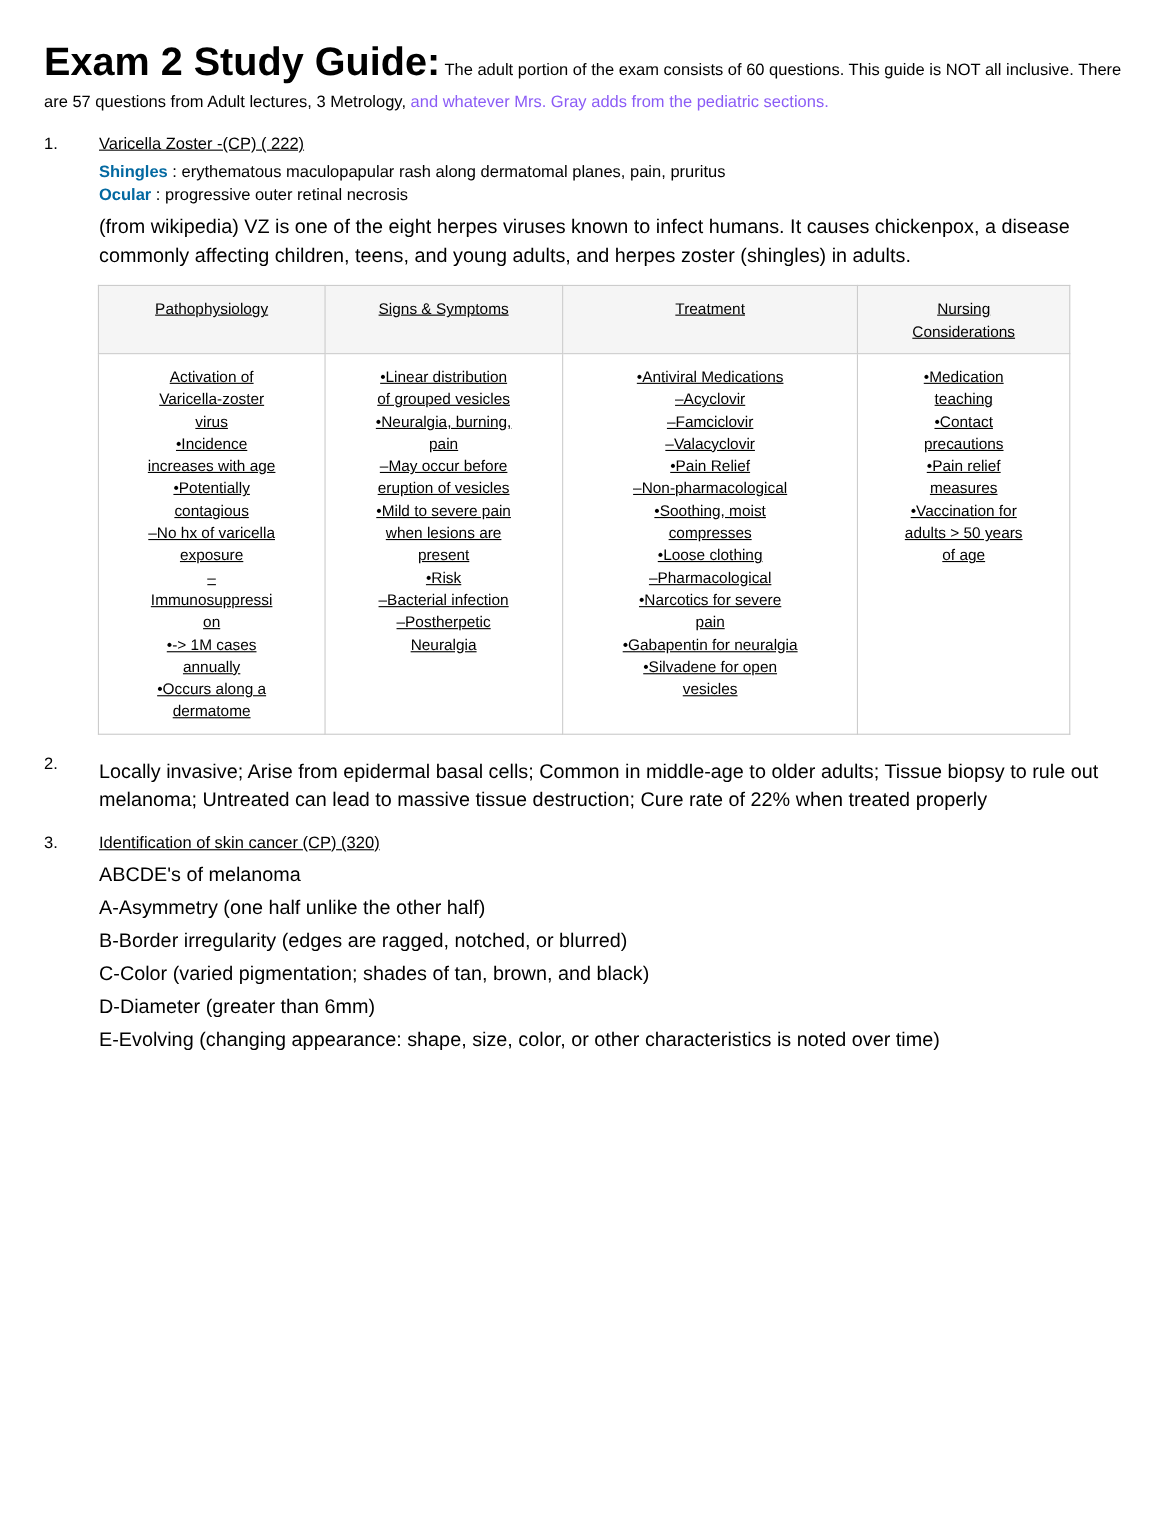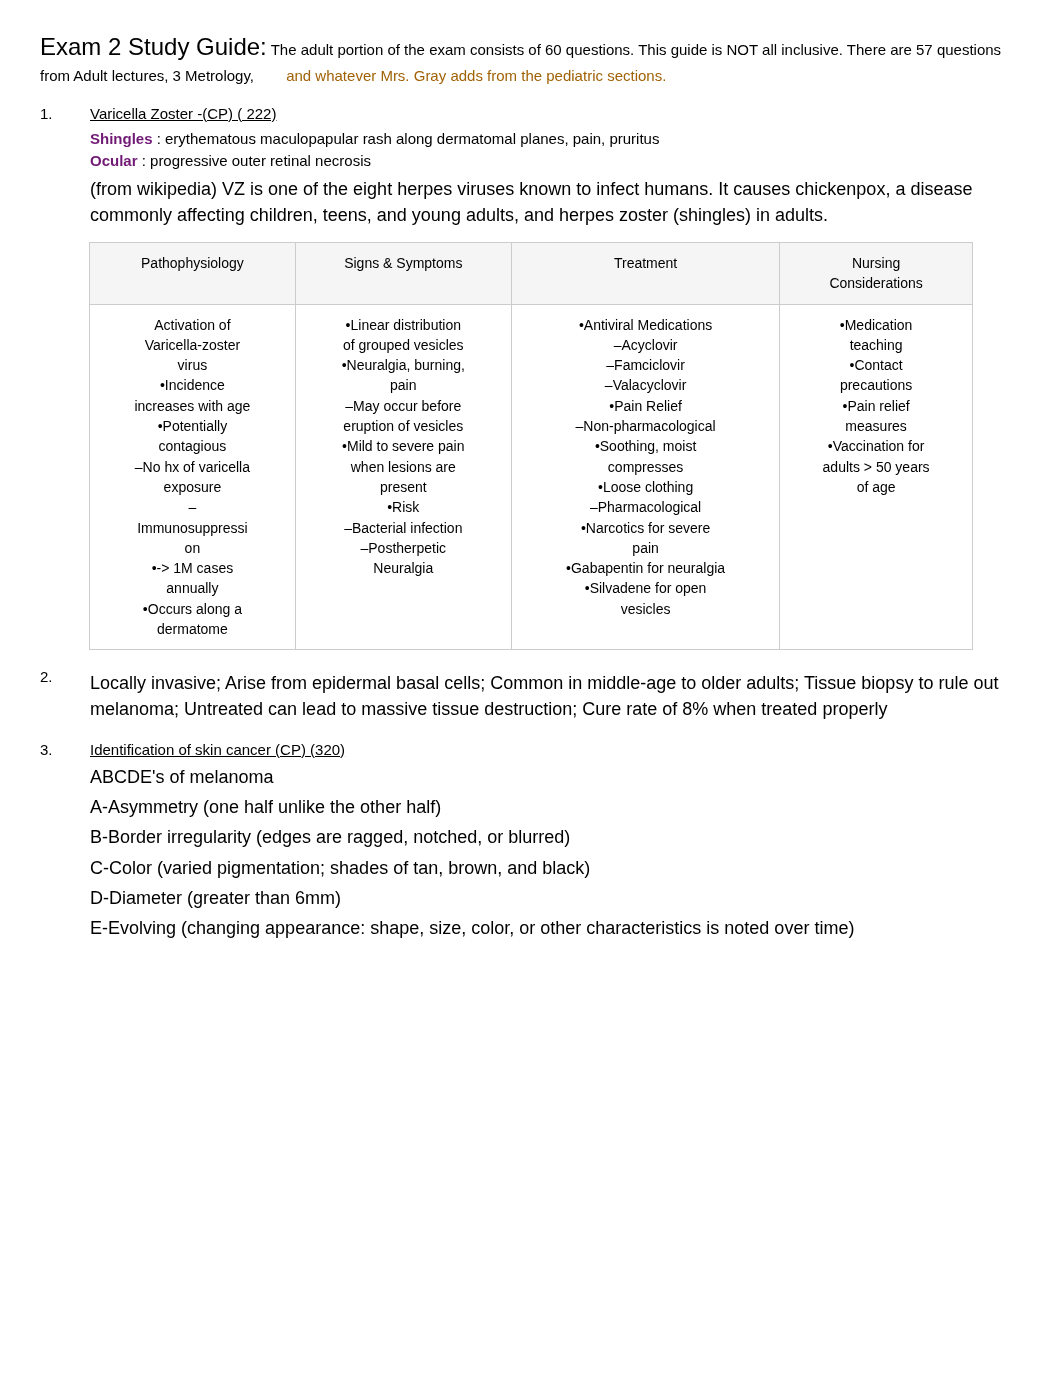--- a/index.html
+++ b/index.html
@@ -6,34 +6,33 @@
     body {
       font-family: Arial, sans-serif;
       font-size: 15px;
       color: #000;
       background: #fff;
       padding: 30px 40px;
       max-width: 1062px;
       line-height: 1.45;
     }
     .page-title {
-      font-size: 24px;
-      font-weight: normal;
+      font-size: 36px;
+      font-weight: bold;
       display: inline;
     }
     .header-line {
       margin-bottom: 4px;
     }
     .header-text {
       font-size: 15px;
       display: inline;
     }
     .red-text {
-      color: #a16207;
-      margin-left: 28px;
+      color: #8b5cf6;
     }
     .blue-text {
       color: #1f5ca6;
     }
     .numbered-item {
       display: flex;
       gap: 20px;
       margin-top: 16px;
     }
     .num {
@@ -41,30 +40,31 @@
     }
     .item-content {
       flex: 1;
     }
     .item-header {
       font-weight: normal;
       margin-bottom: 4px;
       text-decoration: underline;
     }
     .colored-label {
-      color: #701a75;
+      color: #0369a1;
       font-weight: bold;
     }
 
     
     .info-table {
       border-collapse: collapse;
       width: 90%;
       margin: 14px auto;
       background: #f5f5f5;
+      text-decoration: underline;
     }
     .info-table th, .info-table td {
       border: 1px solid #ccc;
       padding: 10px 12px;
       vertical-align: top;
       font-size: 14px;
       font-weight: normal;
     }
     .info-table th {
       background: #f5f5f5;
@@ -175,21 +175,21 @@
         of age
       </td>
     </tr>
   </tbody>
 </table>
 
 <div class="numbered-item">
   <div class="num">2.</div>
   <div class="item-content">
     <p>Locally invasive; Arise from epidermal basal cells; Common in middle-age to older adults; Tissue biopsy to rule out melanoma; Untreated can lead to massive
-tissue destruction; Cure rate of 8% when treated properly</p>
+tissue destruction; Cure rate of 22% when treated properly</p>
   </div>
 </div>
 
 <div class="numbered-item">
   <div class="num">3.</div>
   <div class="item-content">
     <div class="item-header">Identification of skin cancer       (CP) (320)</div>
     <div>
       <p>ABCDE's of melanoma</p>
       <p>A-Asymmetry (one half unlike the other half)</p>

